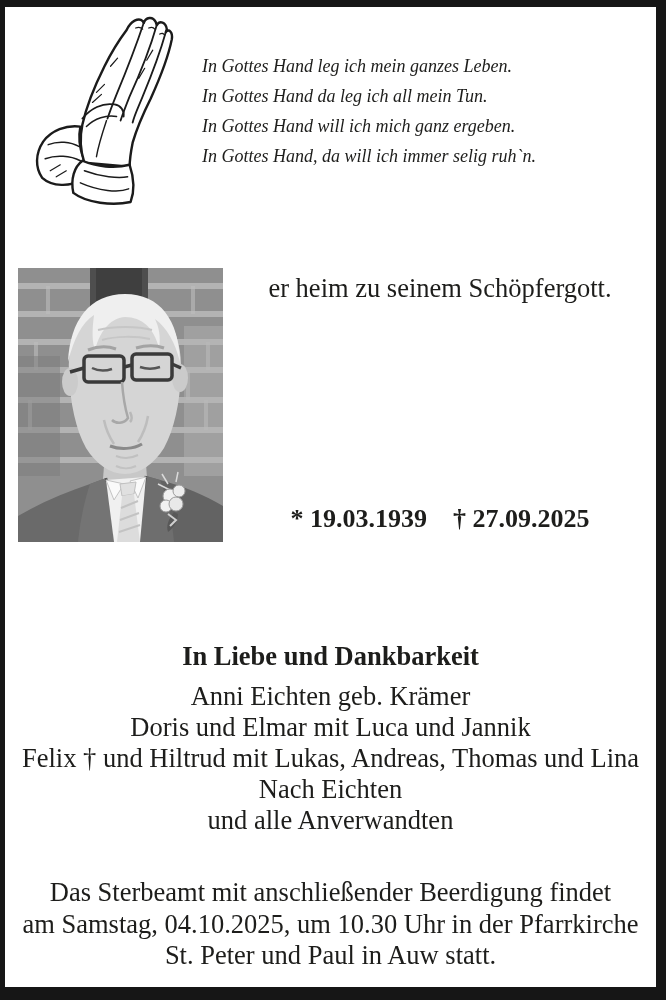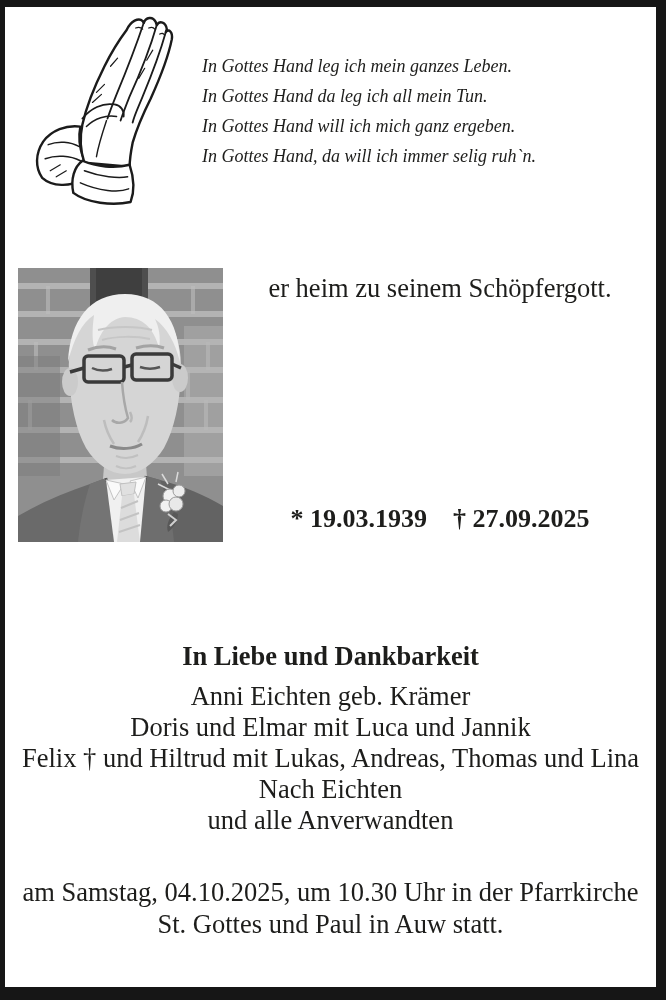--- a/index.html
+++ b/index.html
@@ -191,17 +191,18 @@
     <div class="family-heading">In Liebe und Dankbarkeit</div>
     <div class="ln">Anni Eichten geb. Krämer</div>
     <div class="ln">Doris und Elmar mit Luca und Jannik</div>
     <div class="ln">Felix † und Hiltrud mit Lukas, Andreas, Thomas und Lina</div>
     <div class="ln">Nach Eichten</div>
     <div class="ln">und alle Anverwandten</div>
   </div>
 
 
   <div class="center-col funeral">
+    <div class="ln">Das Sterbeamt mit anschließender Beerdigung findet</div>
     <div class="ln">am Samstag, 04.10.2025, um 10.30 Uhr in der Pfarrkirche</div>
-    <div class="ln">St. Gottes und Paul in Auw statt.</div>
+    <div class="ln">St. Peter und Paul in Auw statt.</div>
   </div>
 
 </div>
 
 </body></html>

